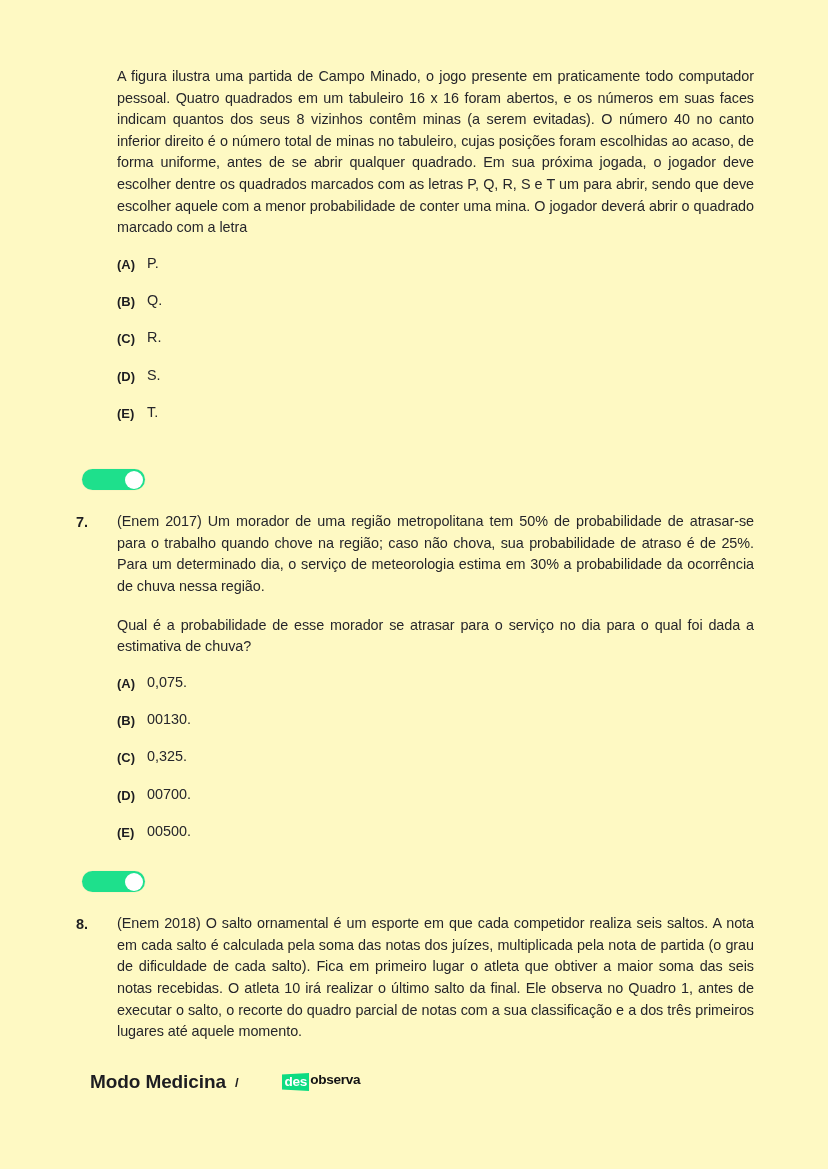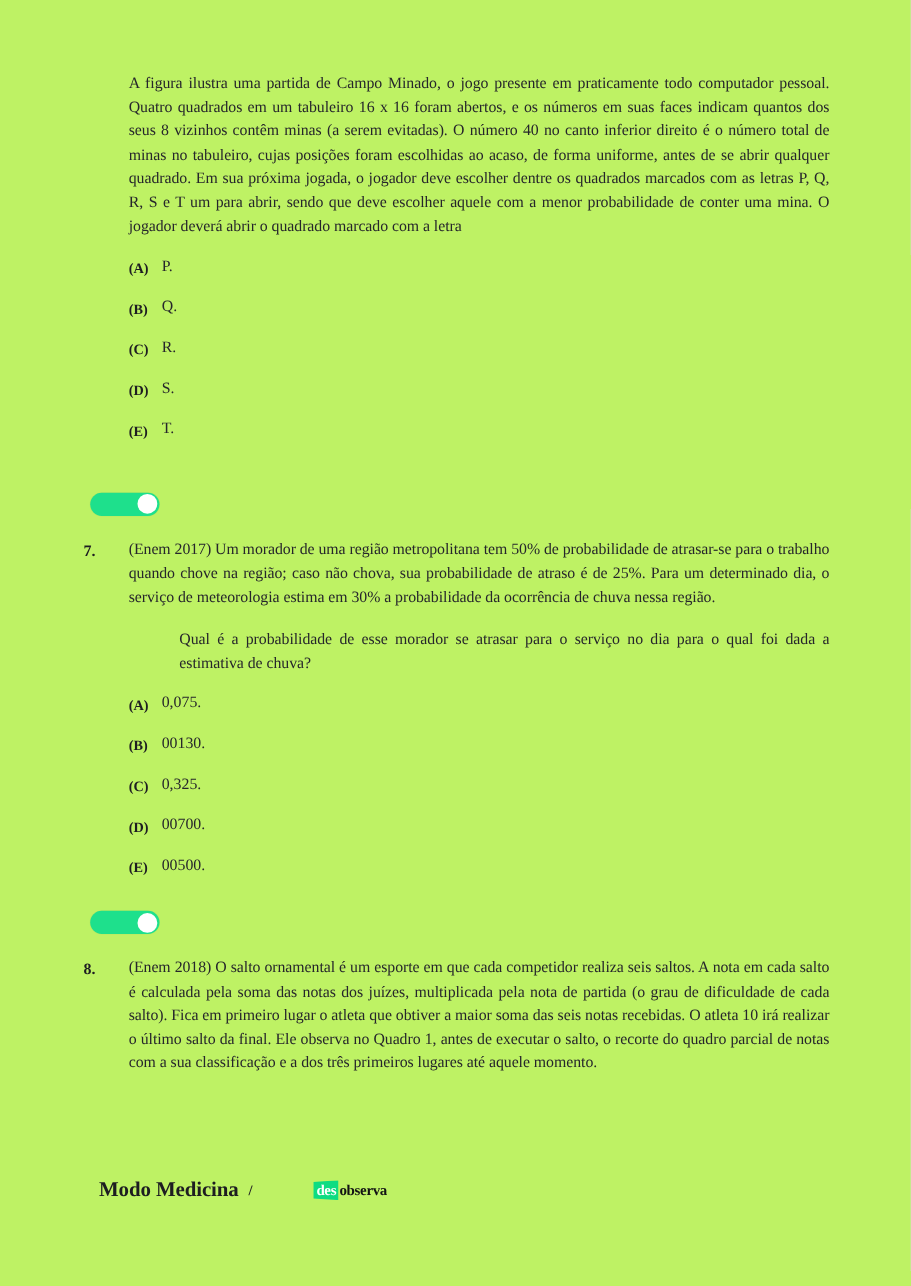--- a/index.html
+++ b/index.html
@@ -9,24 +9,23 @@
     background: #d8d8d8;
   }
   body {
     font-family: "Liberation Sans", sans-serif;
     -webkit-font-smoothing: antialiased;
   }
   .page {
     position: relative;
     width: 828px;
     height: 1169px;
-    background: #bef264;
+    background: #fef9c3;
     overflow: hidden;
     box-sizing: border-box;
-    font-family: Liberation Serif, serif;
   }
   .content {
     position: absolute;
     left: 76px;
     top: 66px;
     width: 678px;
   }
 
   
   .qblock {
@@ -52,21 +51,20 @@
     margin: 0;
     font-size: 14.4px;
     line-height: 21.6px;
     color: #26262b;
     text-align: justify;
     text-justify: inter-word;
     letter-spacing: -0.05px;
   }
   p.stem + p.stem {
     margin-top: 17px;
-    margin-left: 46px;
   }
 
   
   ol.alts {
     list-style: none;
     margin: 0;
     padding: 0;
   }
   ol.alts li {
     display: flex;
@@ -139,22 +137,20 @@
     letter-spacing: -0.1px;
   }
   .footer-sep {
     font-size: 13.2px;
     font-weight: bold;
     color: #1d1d21;
     margin: 0 7px 0 9px;
   }
   .logo {
     display: inline-flex;
-    align-items: center;
-    margin-left: 12px;
     font-size: 13.6px;
     font-weight: bold;
     letter-spacing: -0.3px;
     padding-left: 36px;
   }
   .logo .logo-mark {
     position: relative;
     display: inline-block;
     background: #0ddc82;
     color: #ffffff;

